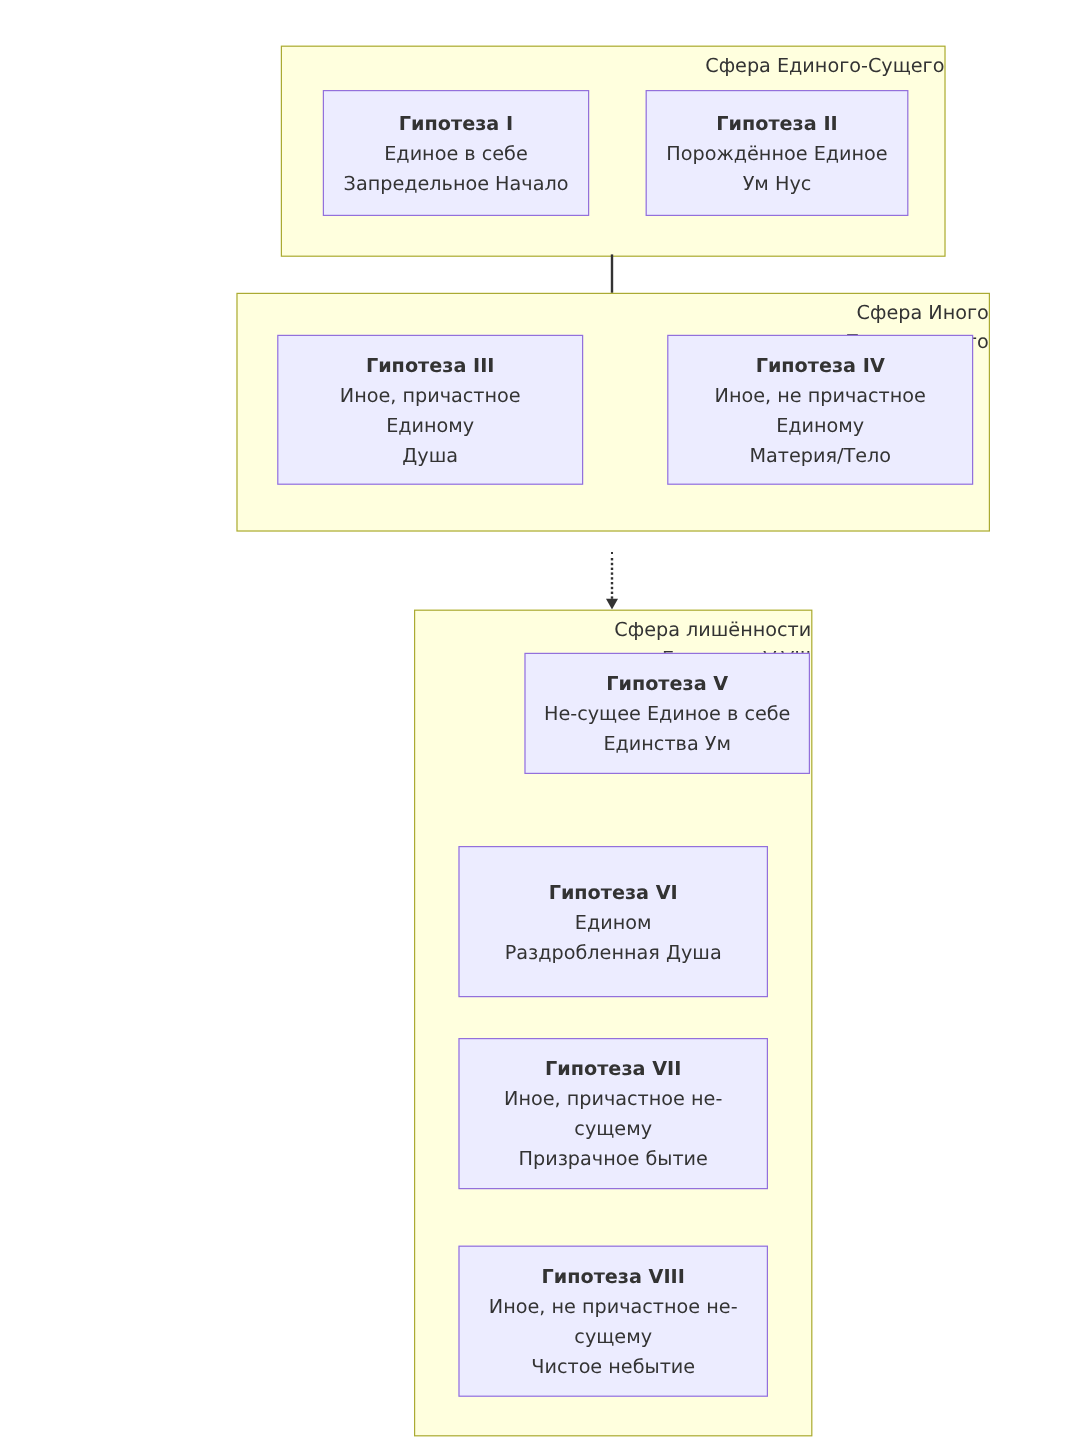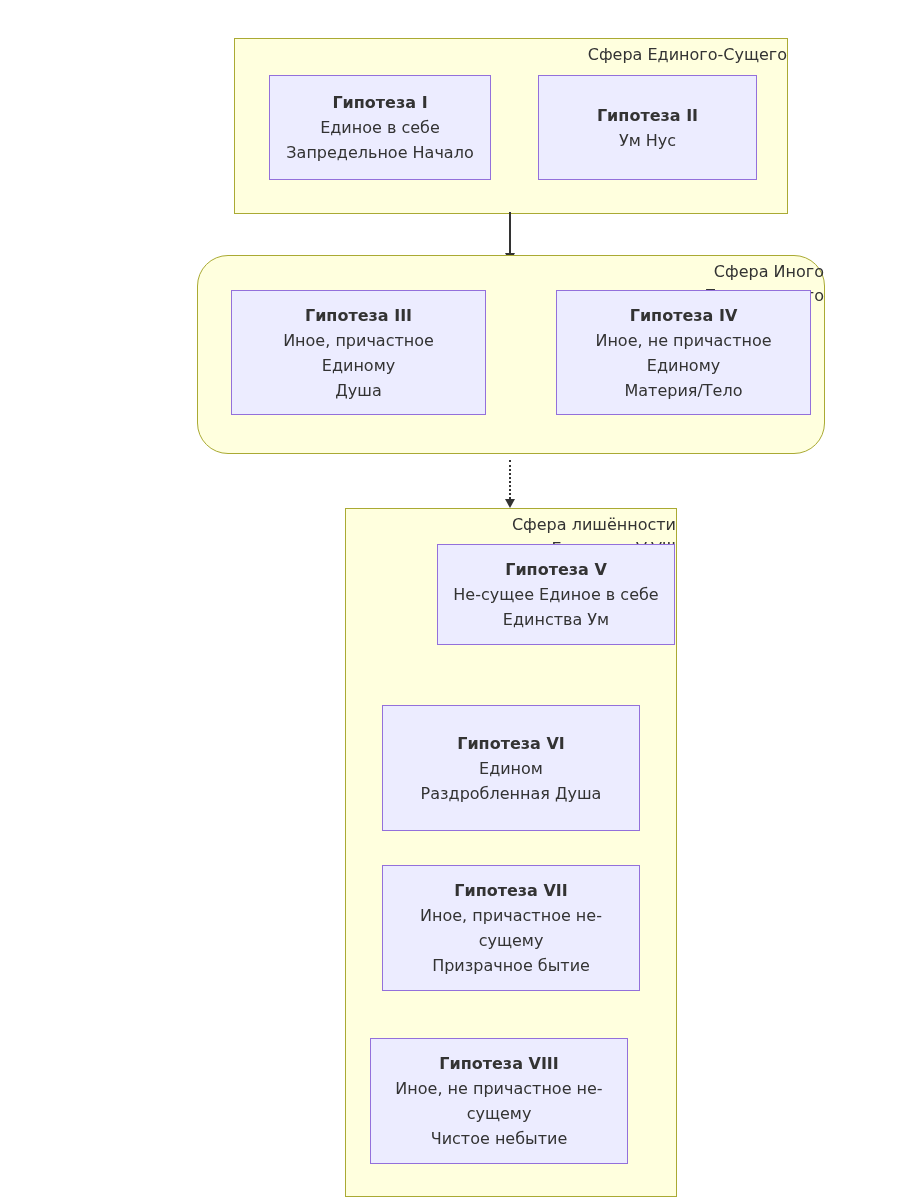--- a/index.html
+++ b/index.html
@@ -43,30 +43,31 @@
     <div class="cluster-title">
       <div>Сфера Единого-Сущего</div>
     </div>
     <div class="node" style="left:34px;top:36px;width:220px;height:103px;">
       <div class="node-title">Гипотеза I</div>
       <div class="node-line">Единое в себе</div>
       <div class="node-line">Запредельное Начало</div>
     </div>
     <div class="node" style="left:303px;top:36px;width:217px;height:103px;">
       <div class="node-title">Гипотеза II</div>
+      <div class="node-line">Порождённое Единое</div>
       <div class="node-line">Ум Нус</div>
     </div>
   </section>
 
   <div class="edge" style="left:504px;top:212px;height:50px;">
     <div class="edge-line solid"></div>
     <div class="arrowhead"></div>
   </div>
 
-  <section class="cluster" style="left:197px;top:255px;width:626px;height:197px;border-radius:31px;">
+  <section class="cluster" style="left:197px;top:244px;width:626px;height:197px;">
     <div class="cluster-title">
       <div>Сфера Иного</div>
       <div>Производного</div>
     </div>
     <div class="node" style="left:33px;top:34px;width:253px;height:123px;">
       <div class="node-title">Гипотеза III</div>
       <div class="node-line">Иное, причастное</div>
       <div class="node-line">Единому</div>
       <div class="node-line">Душа</div>
     </div>
@@ -97,21 +98,21 @@
       <div class="node-title">Гипотеза VI</div>
       <div class="node-line">Едином</div>
       <div class="node-line">Раздробленная Душа</div>
     </div>
     <div class="node" style="left:36px;top:356px;width:256px;height:124px;">
       <div class="node-title">Гипотеза VII</div>
       <div class="node-line">Иное, причастное не-</div>
       <div class="node-line">сущему</div>
       <div class="node-line">Призрачное бытие</div>
     </div>
-    <div class="node" style="left:24px;top:529px;width:256px;height:124px;">
+    <div class="node" style="left:36px;top:529px;width:256px;height:124px;">
       <div class="node-title">Гипотеза VIII</div>
       <div class="node-line">Иное, не причастное не-</div>
       <div class="node-line">сущему</div>
       <div class="node-line">Чистое небытие</div>
     </div>
   </section>
 
 </div>
 
 </body></html>

